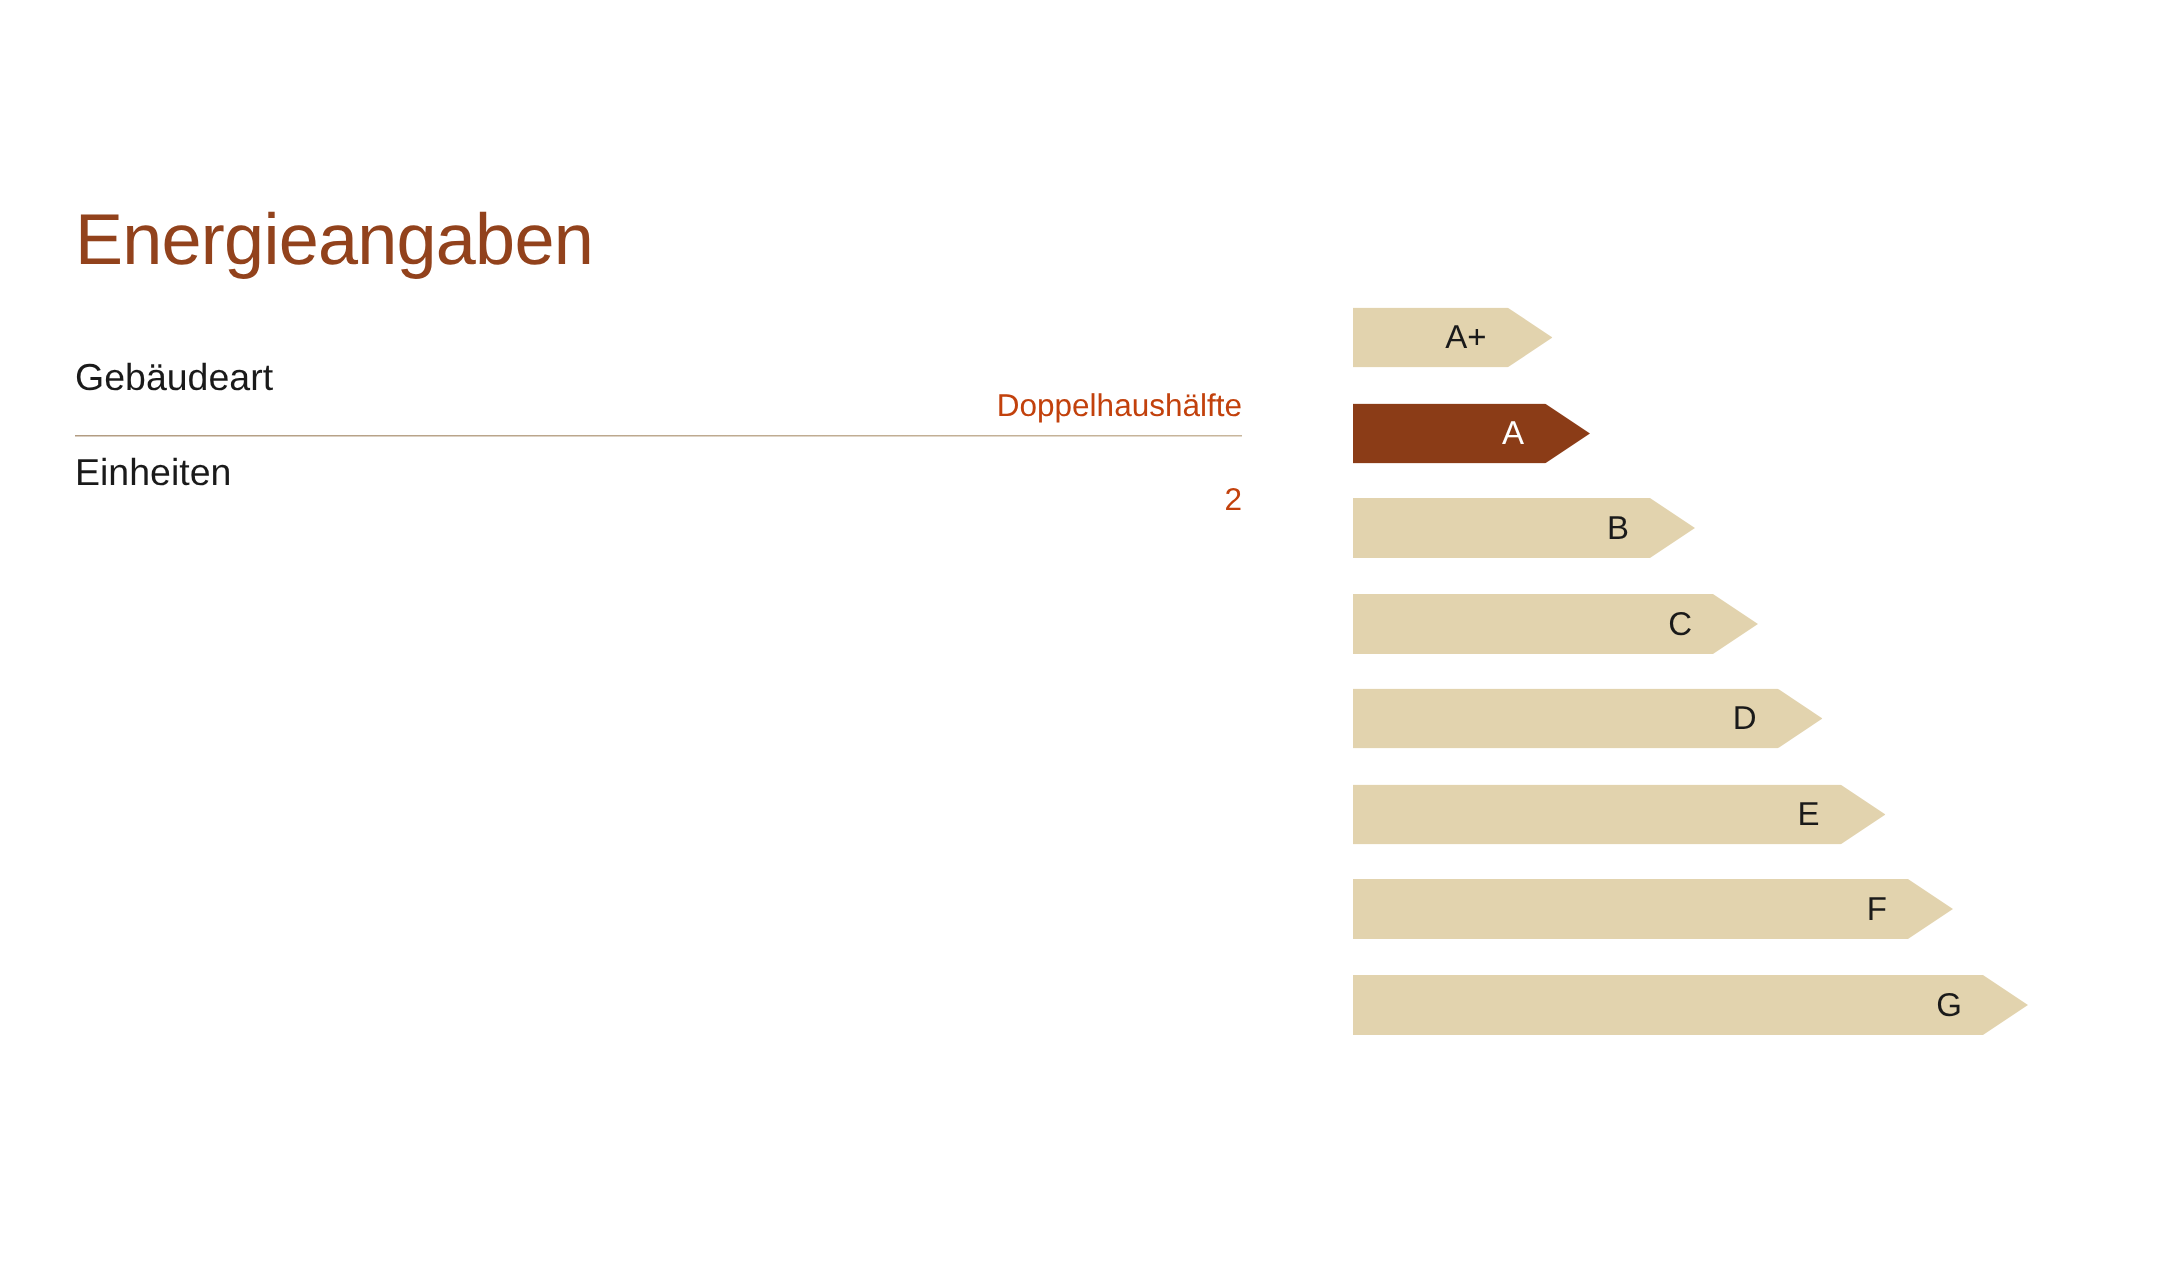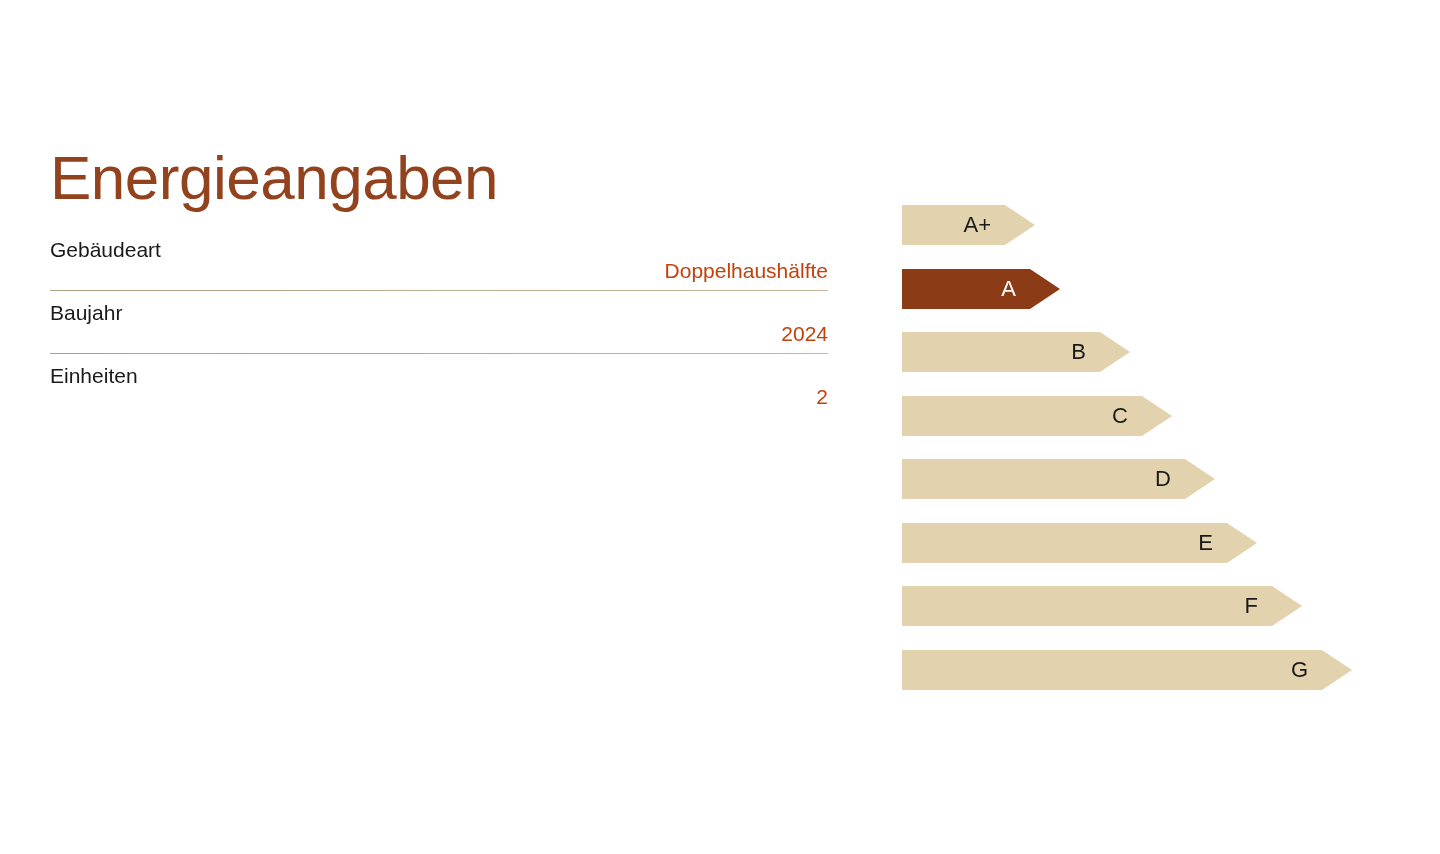--- a/index.html
+++ b/index.html
@@ -19,21 +19,21 @@
   .page {
     position: absolute;
     inset: 0;
   }
 
   
   .page-title {
     position: absolute;
     left: 50px;
     top: 105px;
-    font-size: 62px;
+    font-size: 48px;
     font-weight: 400;
     letter-spacing: -0.5px;
     color: #92421c;
     line-height: 1;
     white-space: nowrap;
   }
 
   
   .data-table {
     position: absolute;
@@ -42,21 +42,21 @@
     width: 778px;
   }
   .data-row {
     position: relative;
     height: 63px;
   }
   .data-row .row-label {
     position: absolute;
     left: 0;
     top: 10px;
-    font-size: 21px;
+    font-size: 25px;
     color: #1a1a1a;
     white-space: nowrap;
   }
   .data-row .row-value {
     position: absolute;
     right: 0;
     top: 31px;
     font-size: 21px;
     color: #c2410c;
     text-align: left;
@@ -121,25 +121,20 @@
   <div class="data-table">
 
     <div class="data-row">
       <span class="row-label">Gebäudeart</span>
       <span class="row-value">Doppelhaushälfte</span>
       <span class="row-rule"></span>
     </div>
 
 
 
-    <div class="data-row">
-      <span class="row-label">Baujahr</span>
-      <span class="row-value">2024</span>
-      <span class="row-rule"></span>
-    </div>
 
 
 
     <div class="data-row">
       <span class="row-label">Einheiten</span>
       <span class="row-value">2</span>
 
     </div>
 
   </div>

